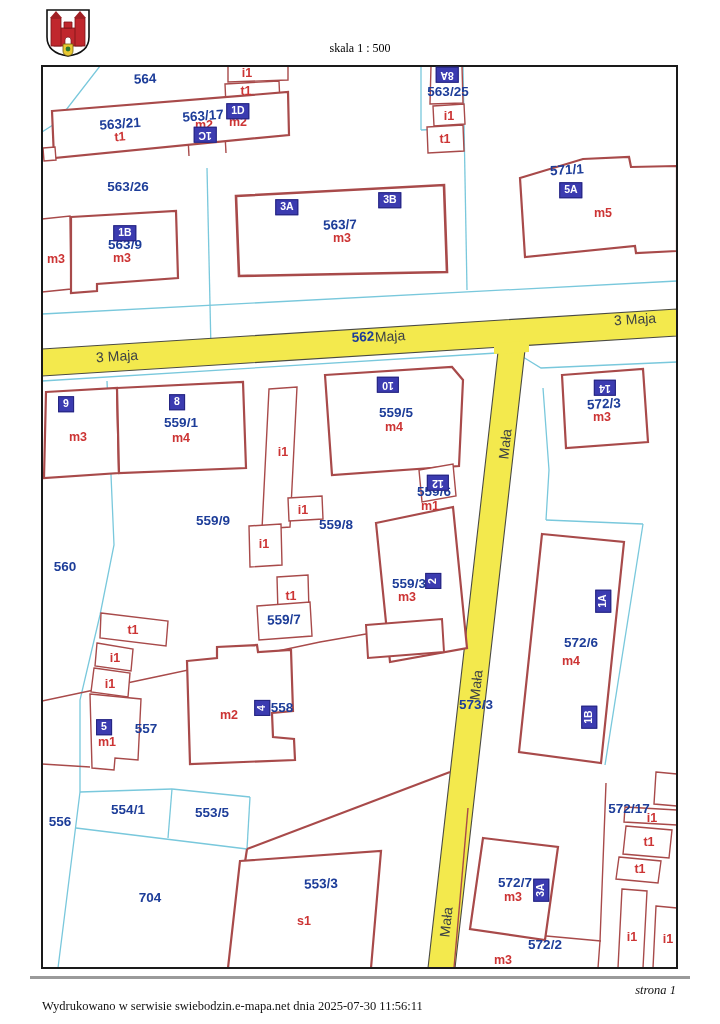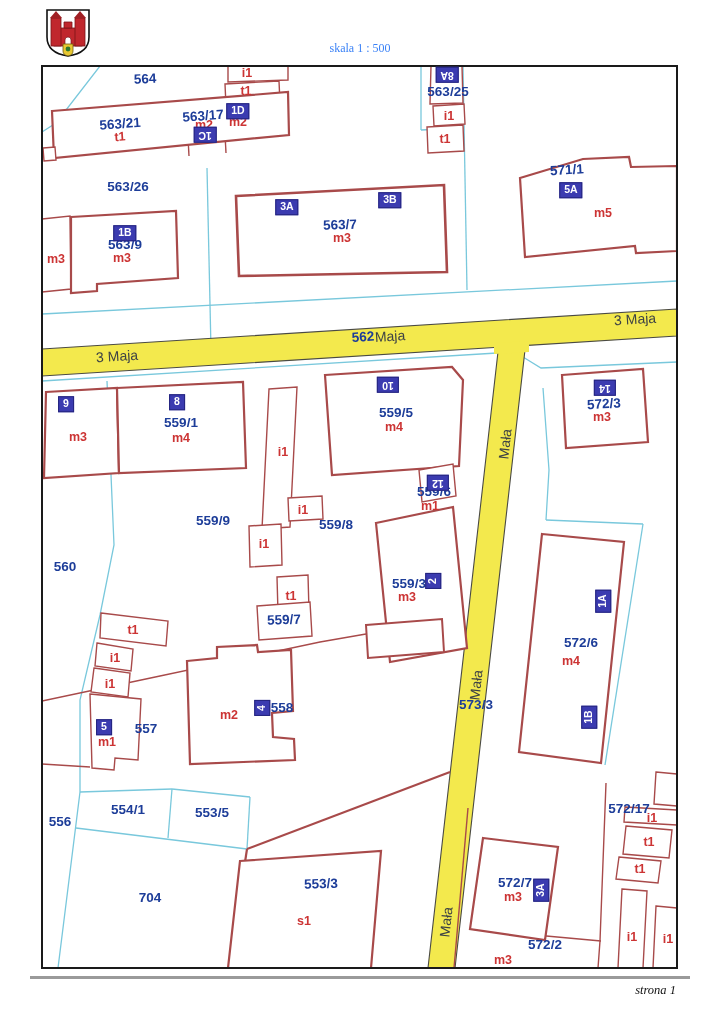--- a/index.html
+++ b/index.html
@@ -3,21 +3,21 @@
 <meta charset="utf-8">
 <style>
   html,body{margin:0;padding:0;}
   body{width:720px;height:1024px;background:#ffffff;position:relative;overflow:hidden;
        font-family:"Liberation Serif",serif;}
   #page{position:absolute;left:0;top:0;width:720px;height:1024px;}
   
   .hdr-title{position:absolute;top:20px;left:0;width:100%;text-align:center;
              font-weight:bold;font-size:16px;color:#141414;}
   .hdr-scale{position:absolute;top:41px;left:0;width:100%;text-align:center;
-             font-size:12px;color:#3b82f6;}
+             font-size:12px;color:#000000;}
   #logo{position:absolute;left:45px;top:8px;}
   
   #map-svg{position:absolute;left:0;top:0;}
   #map-labels{position:absolute;left:0;top:0;width:720px;height:1024px;pointer-events:none;}
   .maplabel{position:absolute;line-height:1;white-space:nowrap;
             font-family:"Liberation Sans",sans-serif;transform-origin:center;}
   .lbl-parcel{color:#1d3d99;font-weight:bold;font-size:13.5px;}
   .lbl-bldg{color:#cc3434;font-weight:bold;font-size:12.5px;}
   .lbl-street{color:#3d4245;font-size:14px;}
   .lbl-addr{background:#3b3bb0;color:#ffffff;font-weight:bold;font-size:10.5px;
@@ -222,14 +222,15 @@
       <span class="maplabel lbl-addr" style="left: 438px; top: 483px; transform: translate(-50%, -50%) rotate(180deg);">12</span>
       <span class="maplabel lbl-addr" style="left: 433px; top: 581px; transform: translate(-50%, -50%) rotate(-90deg);">2</span>
       <span class="maplabel lbl-addr" style="left: 603px; top: 601px; transform: translate(-50%, -50%) rotate(-90deg);">1A</span>
       <span class="maplabel lbl-addr" style="left: 589px; top: 717px; transform: translate(-50%, -50%) rotate(-90deg);">1B</span>
       <span class="maplabel lbl-addr" style="left: 262px; top: 708px; transform: translate(-50%, -50%) rotate(-90deg);">4</span>
       <span class="maplabel lbl-addr" style="left: 541px; top: 890px; transform: translate(-50%, -50%) rotate(-90deg);">3A</span>
       <span class="maplabel lbl-addr" style="left: 104px; top: 727px; transform: translate(-50%, -50%) rotate(0deg);">5</span>
     </div>
 
   <div class="ftr-sep"></div>
+  <div class="ftr-line" style="top:999px">Wydrukowano w serwisie swiebodzin.e-mapa.net dnia 2025-07-30 11:56:11</div>
   <div class="ftr-page">strona 1</div>
 </div>
 
 </body></html>

